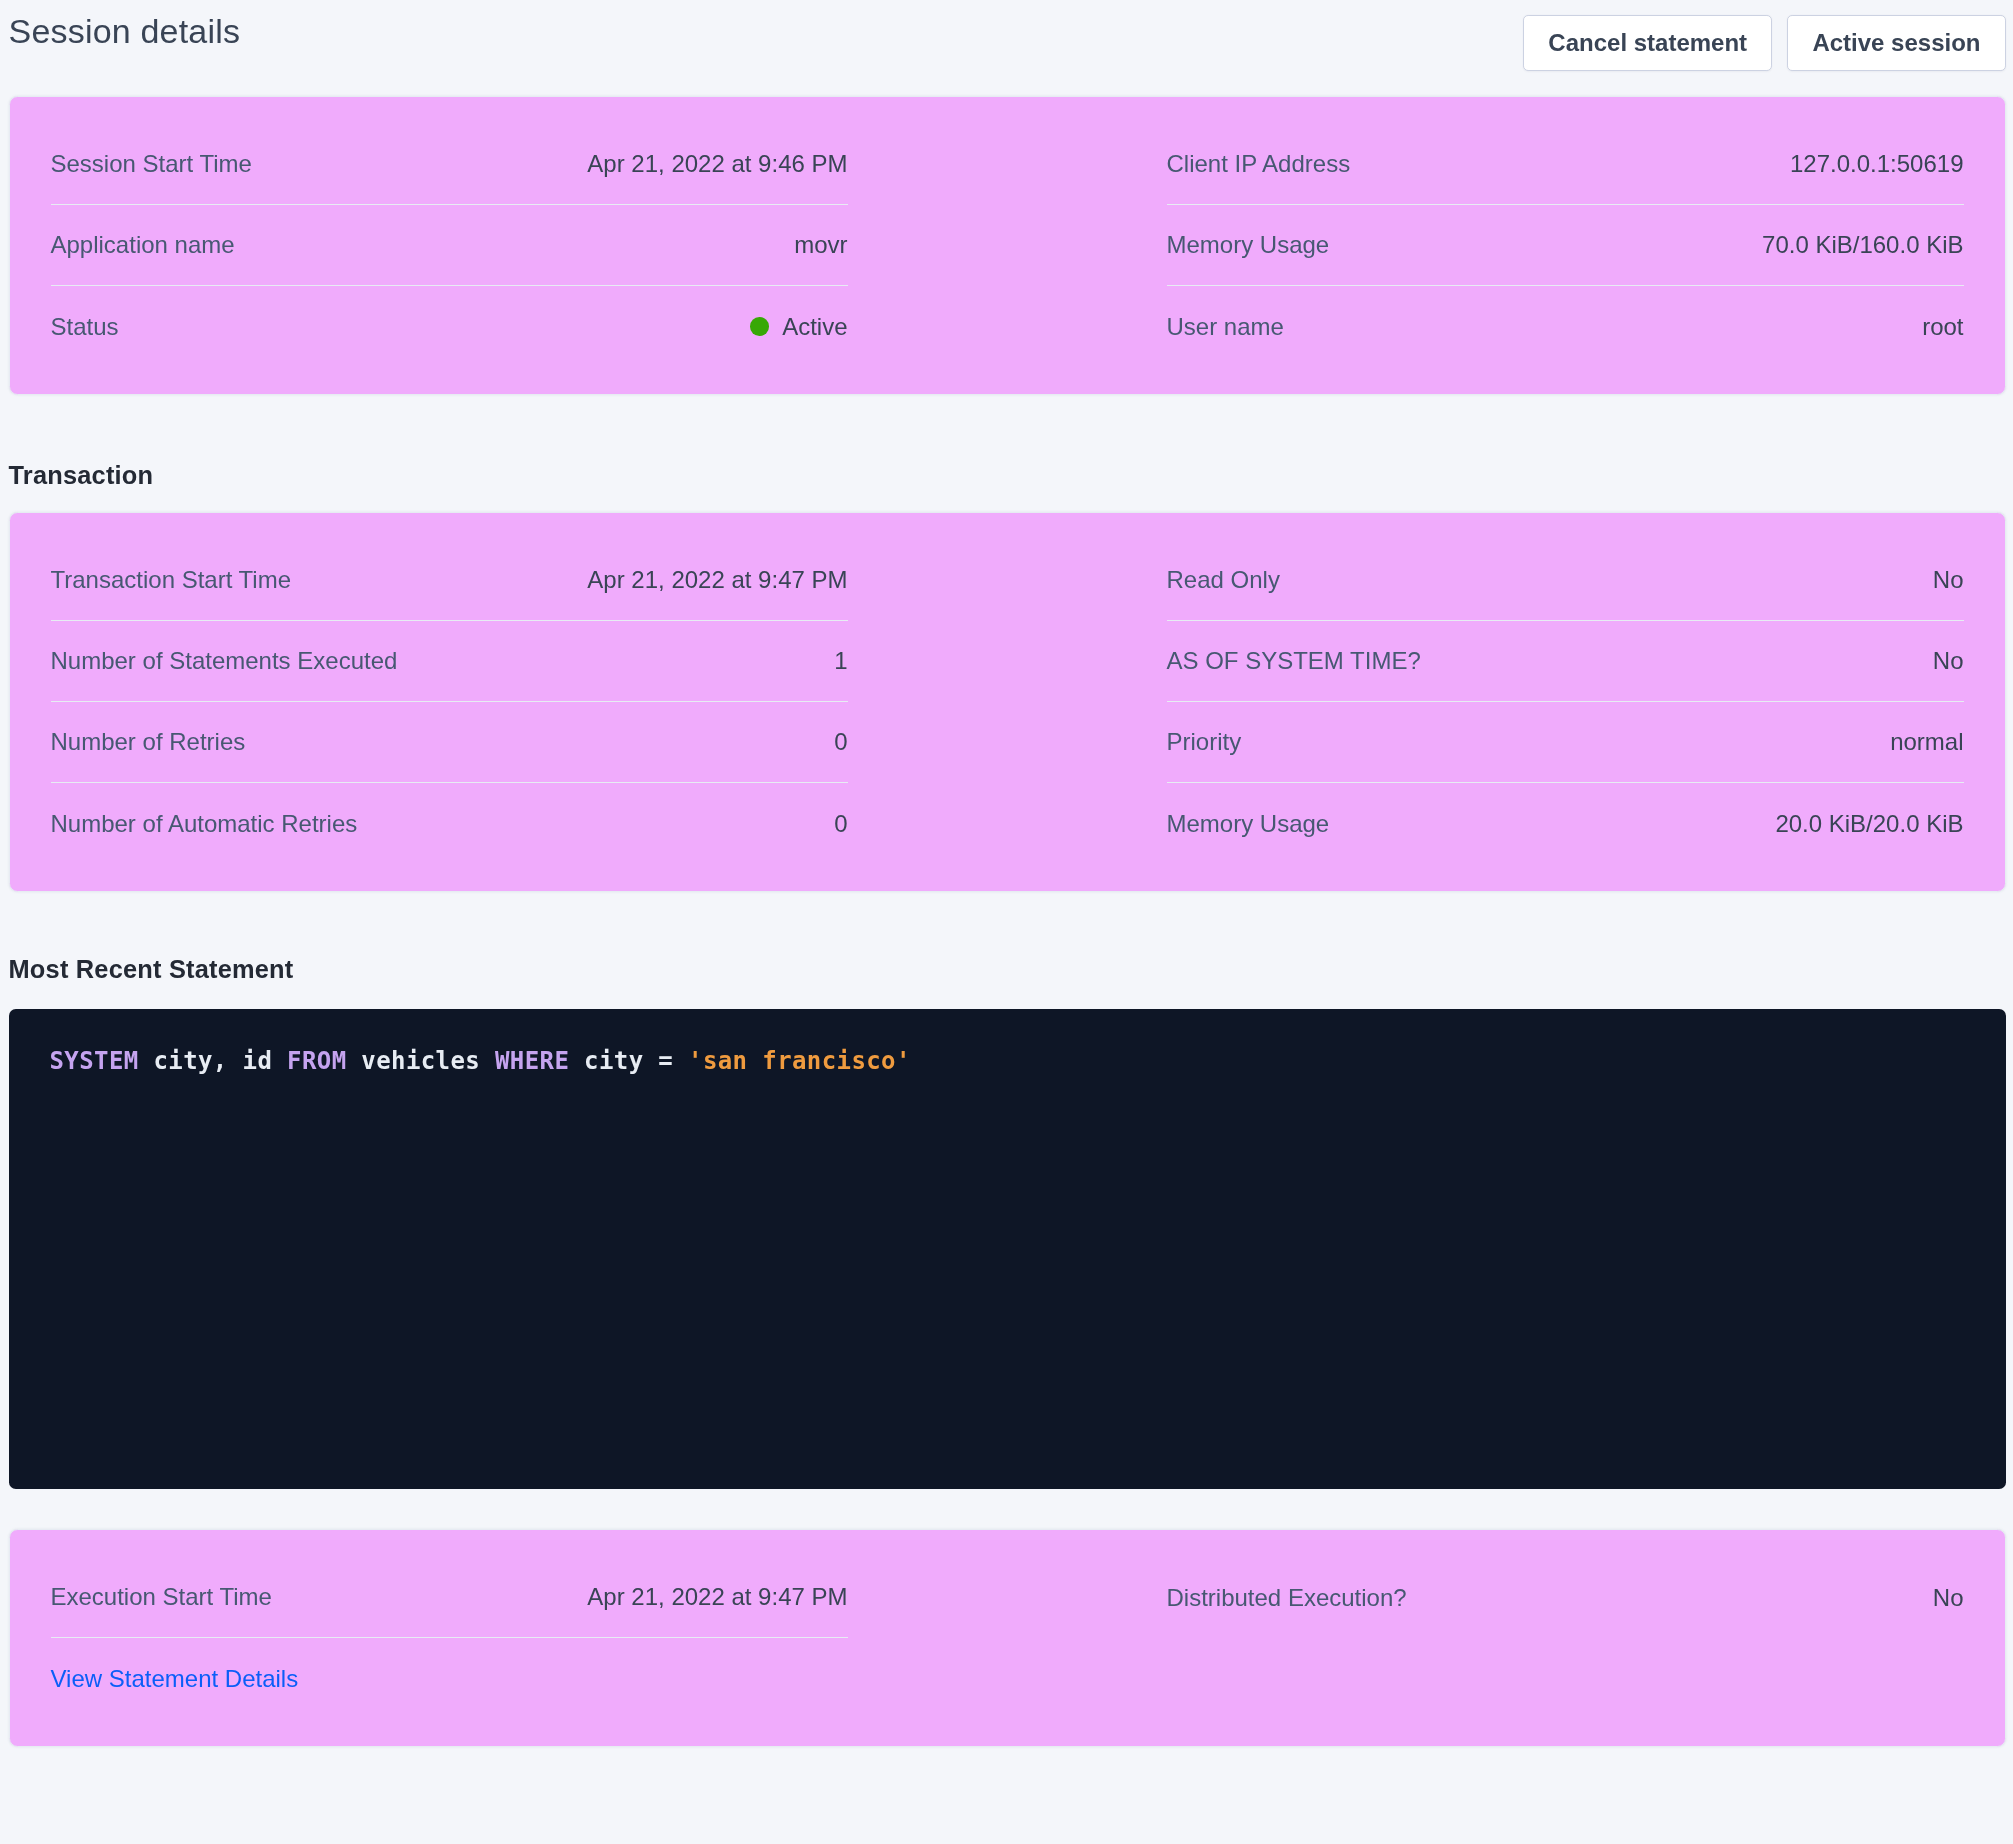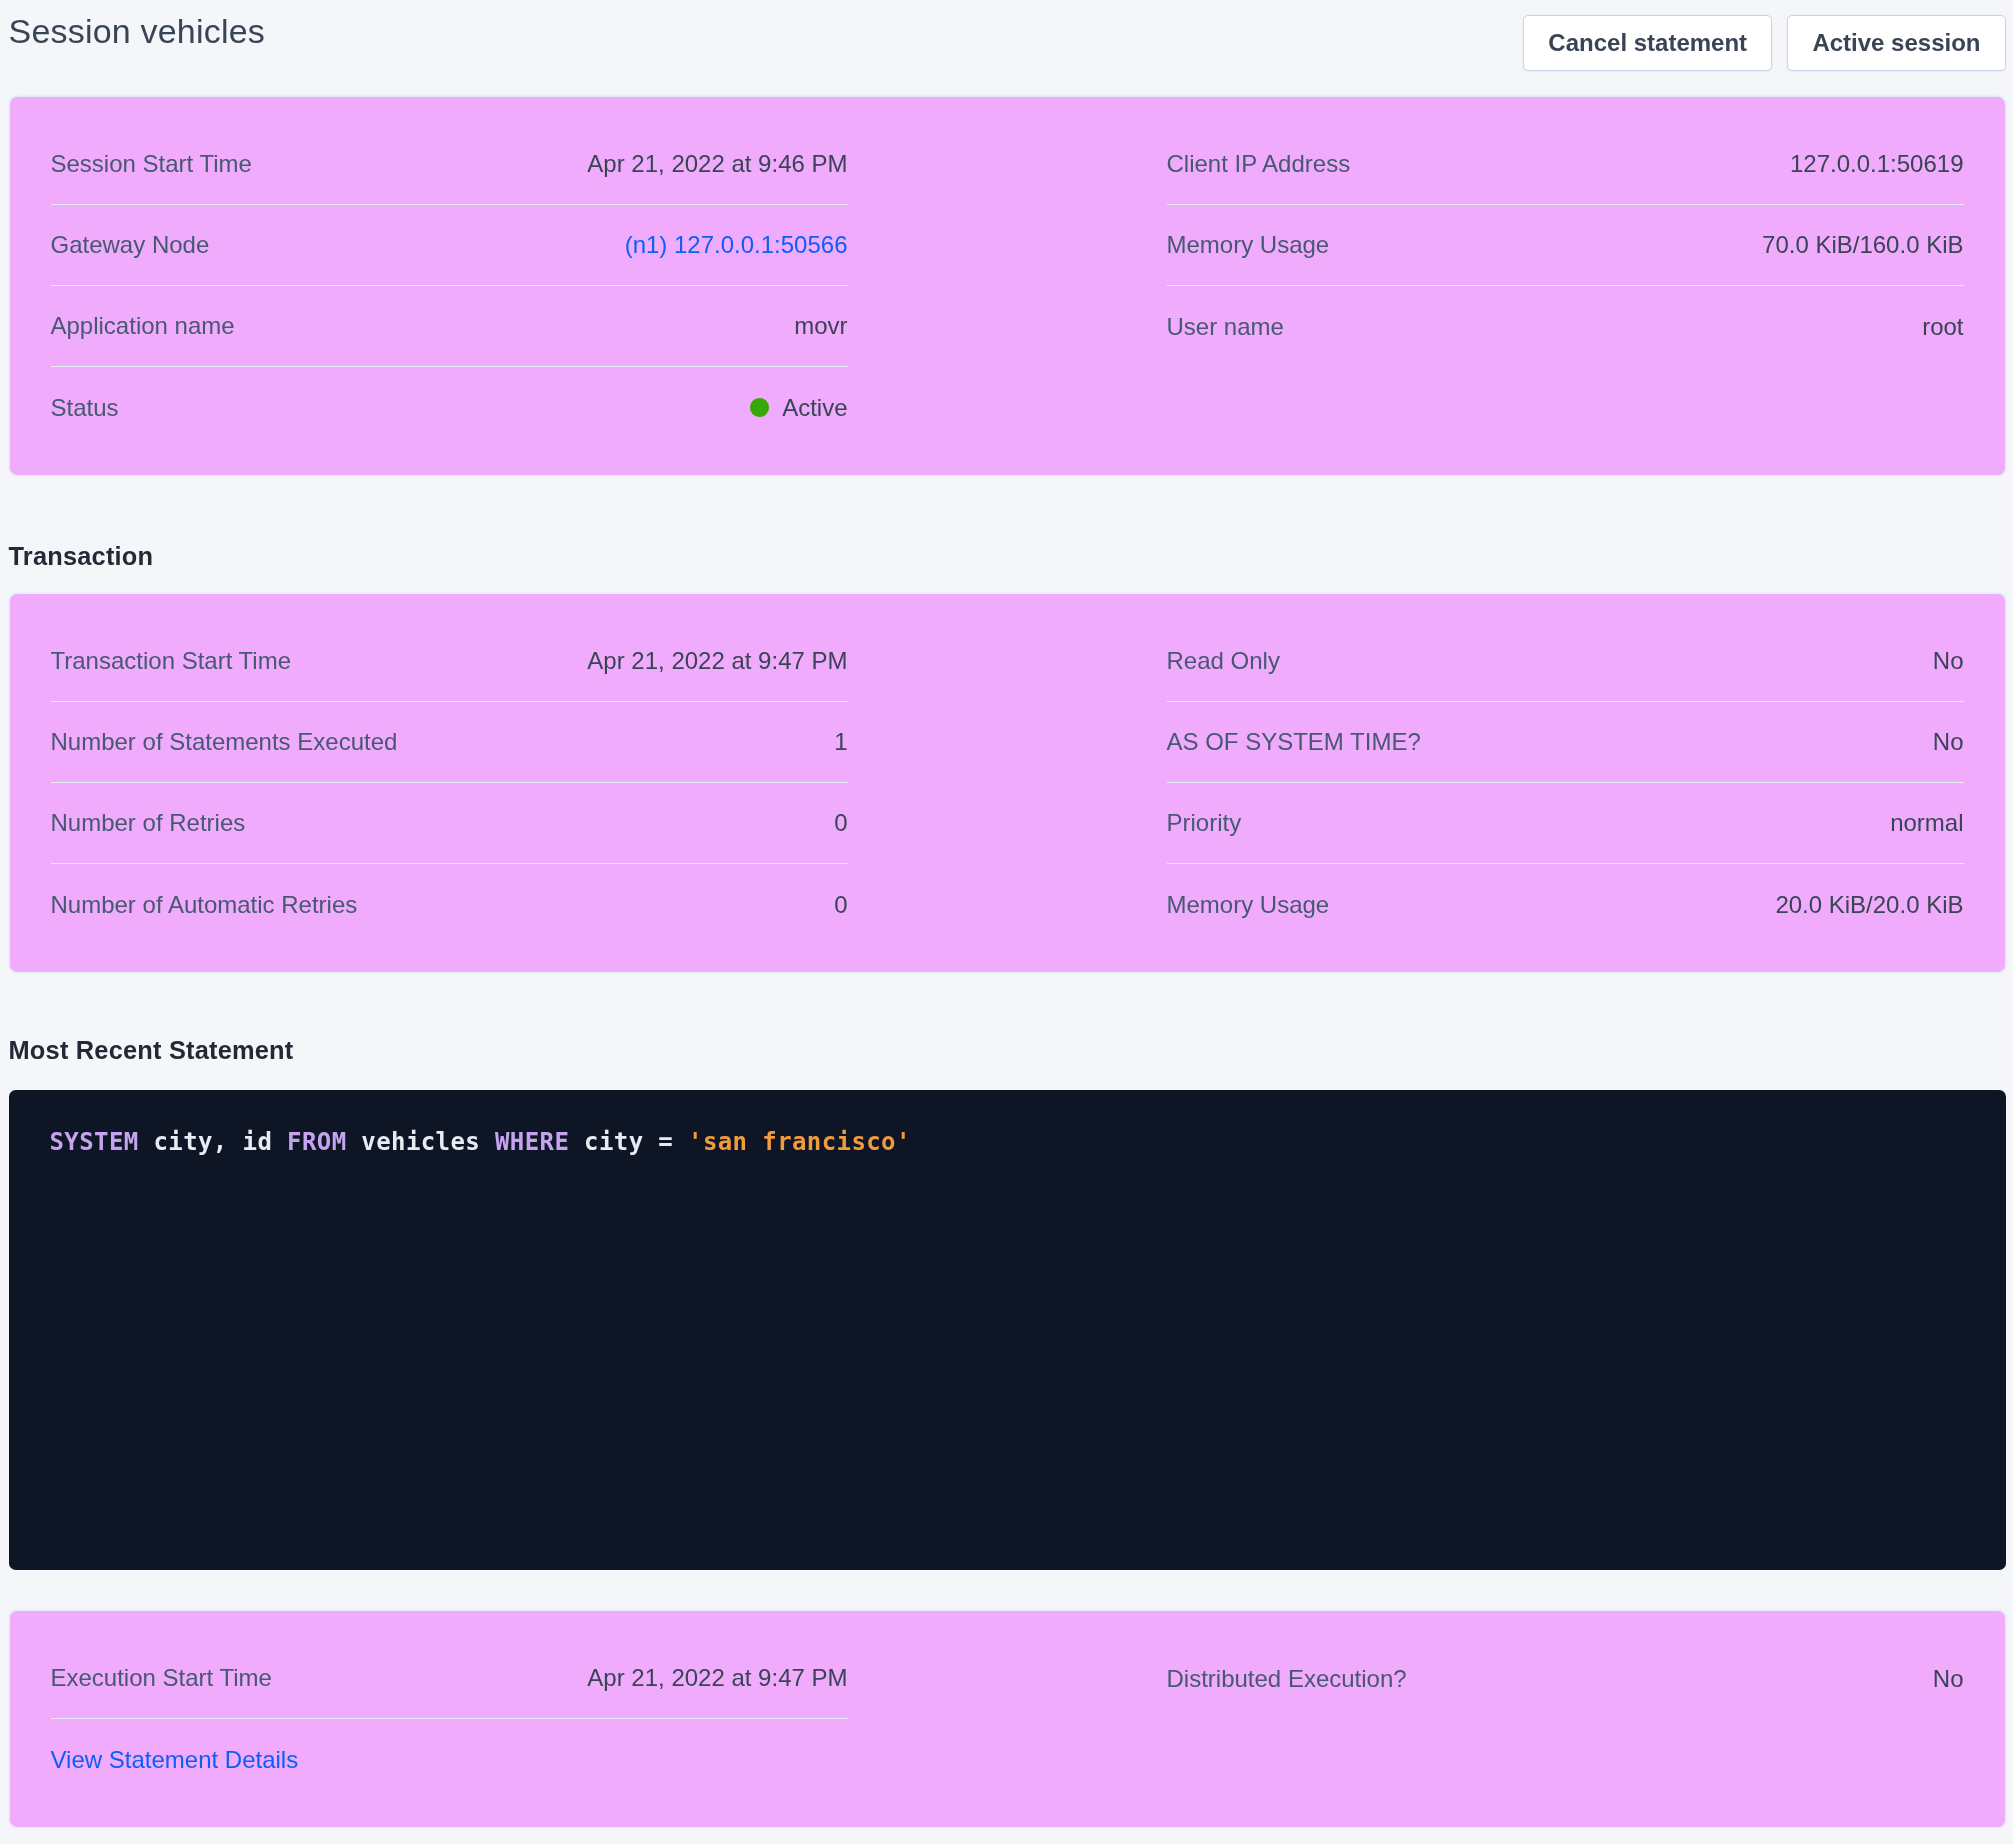--- a/index.html
+++ b/index.html
@@ -102,36 +102,32 @@
 
   .gap-after-sql { height: 40px; }
   .exec-card .card-col { align-self: flex-start; }
 </style>
 </head>
 <body>
 
 <div class="page">
 
   <div class="page-header">
-    <h1 class="page-title">Session vehicles</h1>
+    <h1 class="page-title">Session details</h1>
     <div class="header-actions">
       <button class="btn">Cancel statement</button>
       <button class="btn">Active session</button>
     </div>
   </div>
 
   <div class="card">
     <div class="card-col">
       <div class="kv-row">
         <span class="kv-label">Session Start Time</span>
         <span class="kv-value">Apr 21, 2022 at 9:46 PM</span>
-      </div>
-      <div class="kv-row">
-        <span class="kv-label">Gateway Node</span>
-        <a class="kv-value link">(n1) 127.0.0.1:50566</a>
       </div>
       <div class="kv-row">
         <span class="kv-label">Application name</span>
         <span class="kv-value">movr</span>
       </div>
       <div class="kv-row">
         <span class="kv-label">Status</span>
         <span class="kv-value status">
           <span class="dot"></span>
           <span>Active</span>

